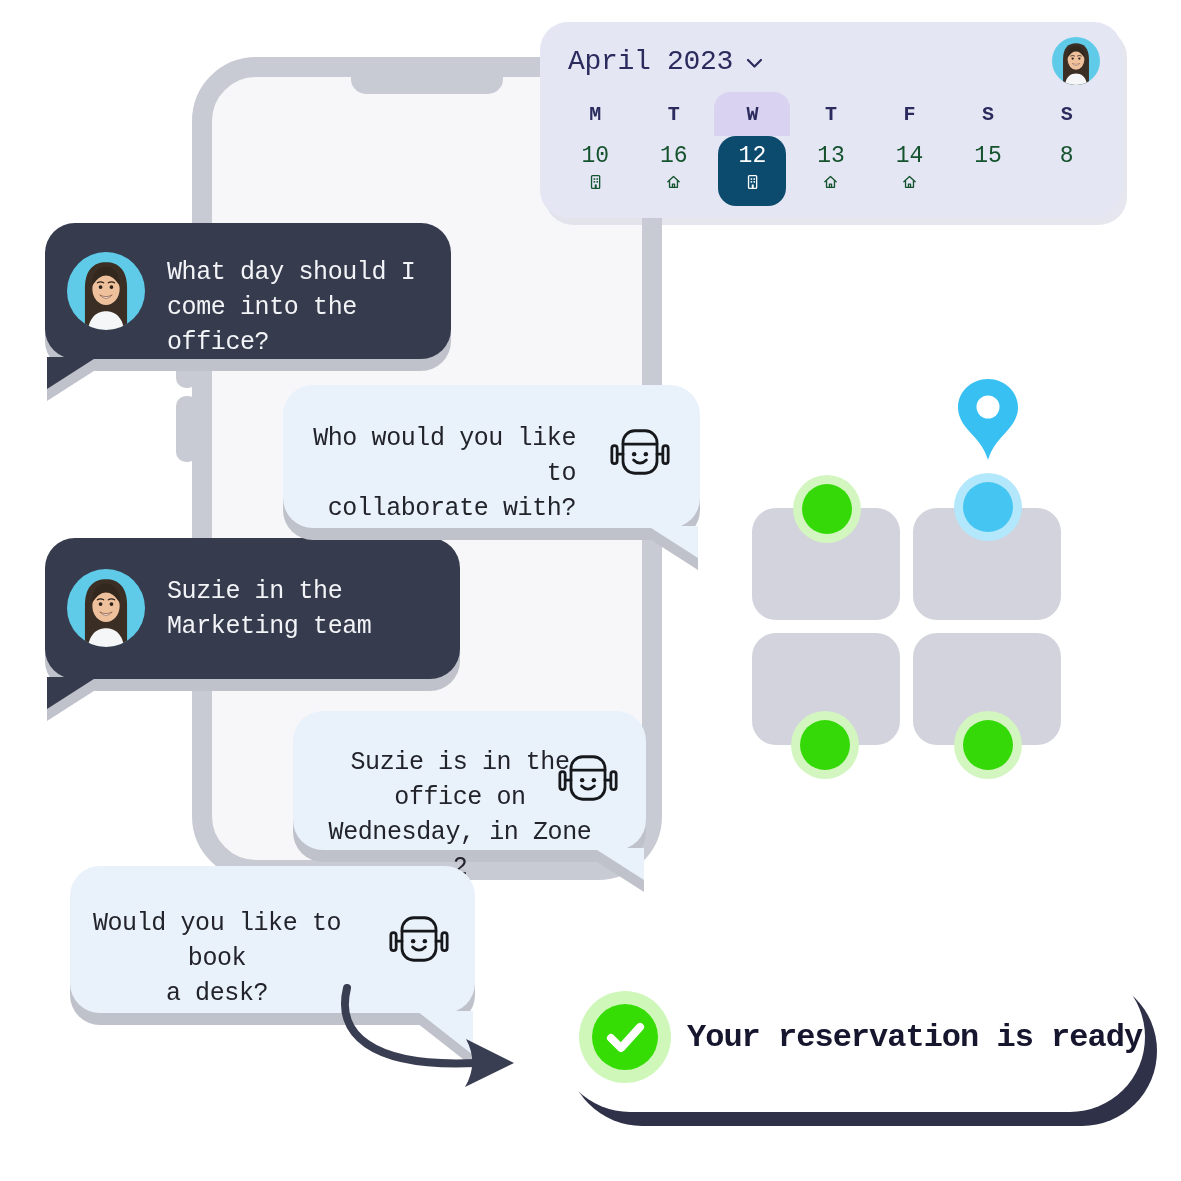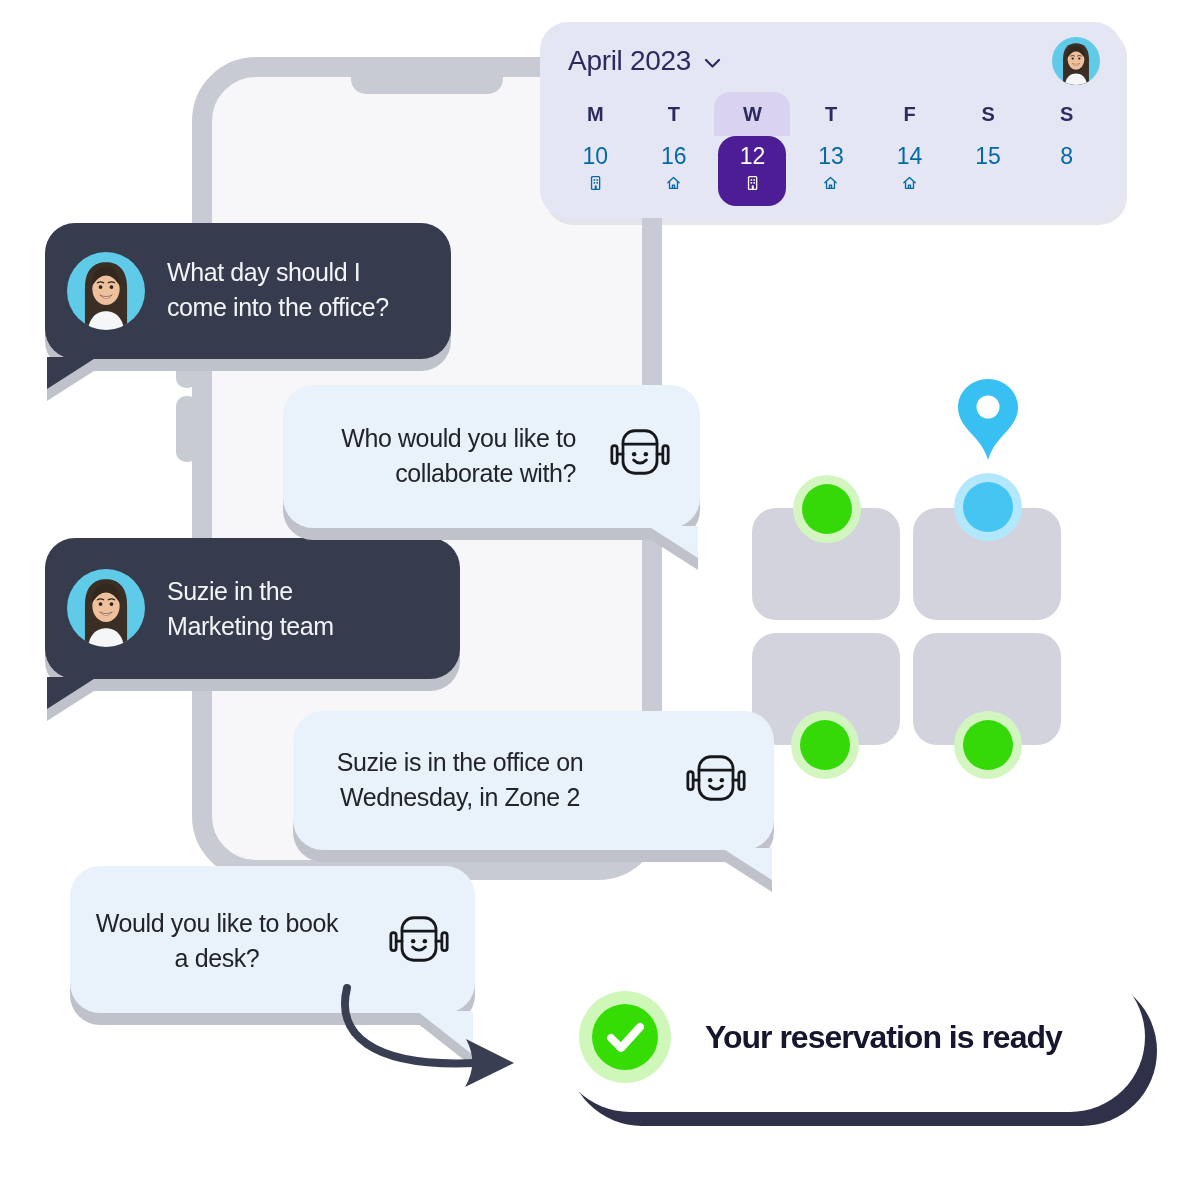--- a/index.html
+++ b/index.html
@@ -1,19 +1,19 @@
 <!DOCTYPE html>
 <html><head>
 <meta charset="utf-8">
 <style>
   * { margin:0; padding:0; box-sizing:border-box; }
   html,body { background:#ffffff; }
   #canvas {
     position:relative; width:1181px; height:1181px; overflow:hidden;
-    background:#ffffff; font-family:Liberation Sans, sans-serif;border-radius:32px;
+    background:#ffffff; font-family:Liberation Mono, monospace;border-radius:32px;
   }
 
   
   .volume-btn { position:absolute; width:22px; background:#C9CBD4; border-radius:10px; z-index:0; }
   #vol1 { left:176px; top:330px; height:58px; }
   #vol2 { left:176px; top:396px; height:66px; }
   .phone {
     position:absolute; left:192px; top:57px; width:470px; height:823px;
     background:#F7F7F9; border:20px solid #C9CBD4; border-radius:64px; z-index:1;
   }
@@ -33,27 +33,27 @@
   .cal-title svg { margin-left:13px; margin-top:4px; }
   .cal-avatar { margin-left:auto; width:48px; height:48px; border-radius:50%; overflow:hidden; cursor:pointer; }
   .avatar-img { display:block; width:100%; height:100%; }
   .cal-grid { position:absolute; left:16px; right:16px; top:70px; display:grid; grid-template-columns:repeat(7,1fr); }
   .cal-col { position:relative; display:flex; flex-direction:column; align-items:center; }
   .cal-day-head {
     width:76px; height:44px; display:flex; align-items:center; justify-content:center;
     font-size:20px; font-weight:700; color:#2B2B5E; border-radius:16px 16px 0 0;
   }
   .cal-cell {
-    width:68px; height:70px; border-radius:18px; color:#0369a1; cursor:pointer;
+    width:68px; height:70px; border-radius:18px; color:#14532d; cursor:pointer;
     display:flex; flex-direction:column; align-items:center;
   }
   .cal-date { font-size:23px; margin-top:7px; }
   .cal-icon { margin-top:4px; height:18px; display:flex; align-items:center; justify-content:center; }
   .cal-col.selected .cal-day-head { background:#D9D2F0; }
-  .cal-col.selected .cal-cell { background:#4c1d95; color:#ffffff; }
+  .cal-col.selected .cal-cell { background:#0c4a6e; color:#ffffff; }
 
   
   .bubble-wrap { position:absolute; z-index:4; filter:drop-shadow(0 12px 0 #BFC2CA);margin-top:48px; }
   .bubble { position:relative; border-radius:30px; }
   .bubble.dark { background:#363B4E; color:#F3F4F7; }
   .bubble.light { background:#E9F2FB; color:#23242B; }
   .tail { position:absolute; width:50px; height:32px; bottom:-30px; }
   .tail.left  { left:2px;  clip-path:polygon(0 0, 100% 0, 0 100%); background:#363B4E; }
   .tail.right { right:2px; clip-path:polygon(0 0, 100% 0, 100% 100%); background:#E9F2FB; }
   .tail.big { width:56px; height:44px; bottom:-42px; }
@@ -74,21 +74,21 @@
 
   
   .toast {
     position:absolute; left:555px; top:962px; width:590px; height:150px;
     background:#ffffff; border-radius:75px; z-index:5;
     filter:drop-shadow(12px 14px 0 #2E3148);
     display:flex; align-items:center; padding-left:24px;
   }
   .check-ring { width:92px; height:92px; border-radius:50%; background:#CFF7BA;
                 display:flex; align-items:center; justify-content:center; flex:0 0 auto; }
-  .toast-text { margin-left:34px; font-size:32px; font-weight:700; color:#16162E; letter-spacing:-1px; white-space:nowrap; }
+  .toast-text { margin-left:16px; font-size:32px; font-weight:700; color:#16162E; letter-spacing:-1px; white-space:nowrap; }
 
   .arrow { position:absolute; left:330px; top:980px; z-index:4; }
 </style>
 </head>
 <body>
 
 <div id="canvas">
 
   <div id="vol1" class="volume-btn"></div>
   <div id="vol2" class="volume-btn"></div>
@@ -274,21 +274,21 @@
           <circle cx="26.5" cy="31" r="2.1" fill="#17181C" stroke="none"></circle>
             <circle cx="37.5" cy="31" r="2.1" fill="#17181C" stroke="none"></circle>
           <path d="M26 36.5 Q32 42.5 38 36.5"></path>
         </svg>
       </span>
       <div class="tail right"></div>
     </div>
   </div>
 
   <div class="bubble-wrap" style="left:293px; top:663px;">
-    <div class="bubble light" style="width:481px; height:139px;">
+    <div class="bubble light" style="width:353px; height:139px;">
       <div class="bubble-text" style="left:22px; top:34px; width:290px; text-align:center;">Suzie is in the office on
 Wednesday, in Zone 2</div>
       <span class="robot" style="right:24px; top:36px;">
         <svg width="68" height="62" viewBox="0 0 64 58" fill="none" stroke="#17181C" stroke-width="2.6" stroke-linecap="round" stroke-linejoin="round">
           <rect x="5.5" y="23" width="5" height="17" rx="2.5"></rect>
             <rect x="53.5" y="23" width="5" height="17" rx="2.5"></rect>
           <path d="M16 31 H10.5 M48 31 H53.5"></path>
           <rect x="16" y="9" width="32" height="40" rx="11"></rect>
           <path d="M16 21.5 H48"></path>
           <circle cx="26.5" cy="31" r="2.1" fill="#17181C" stroke="none"></circle>

